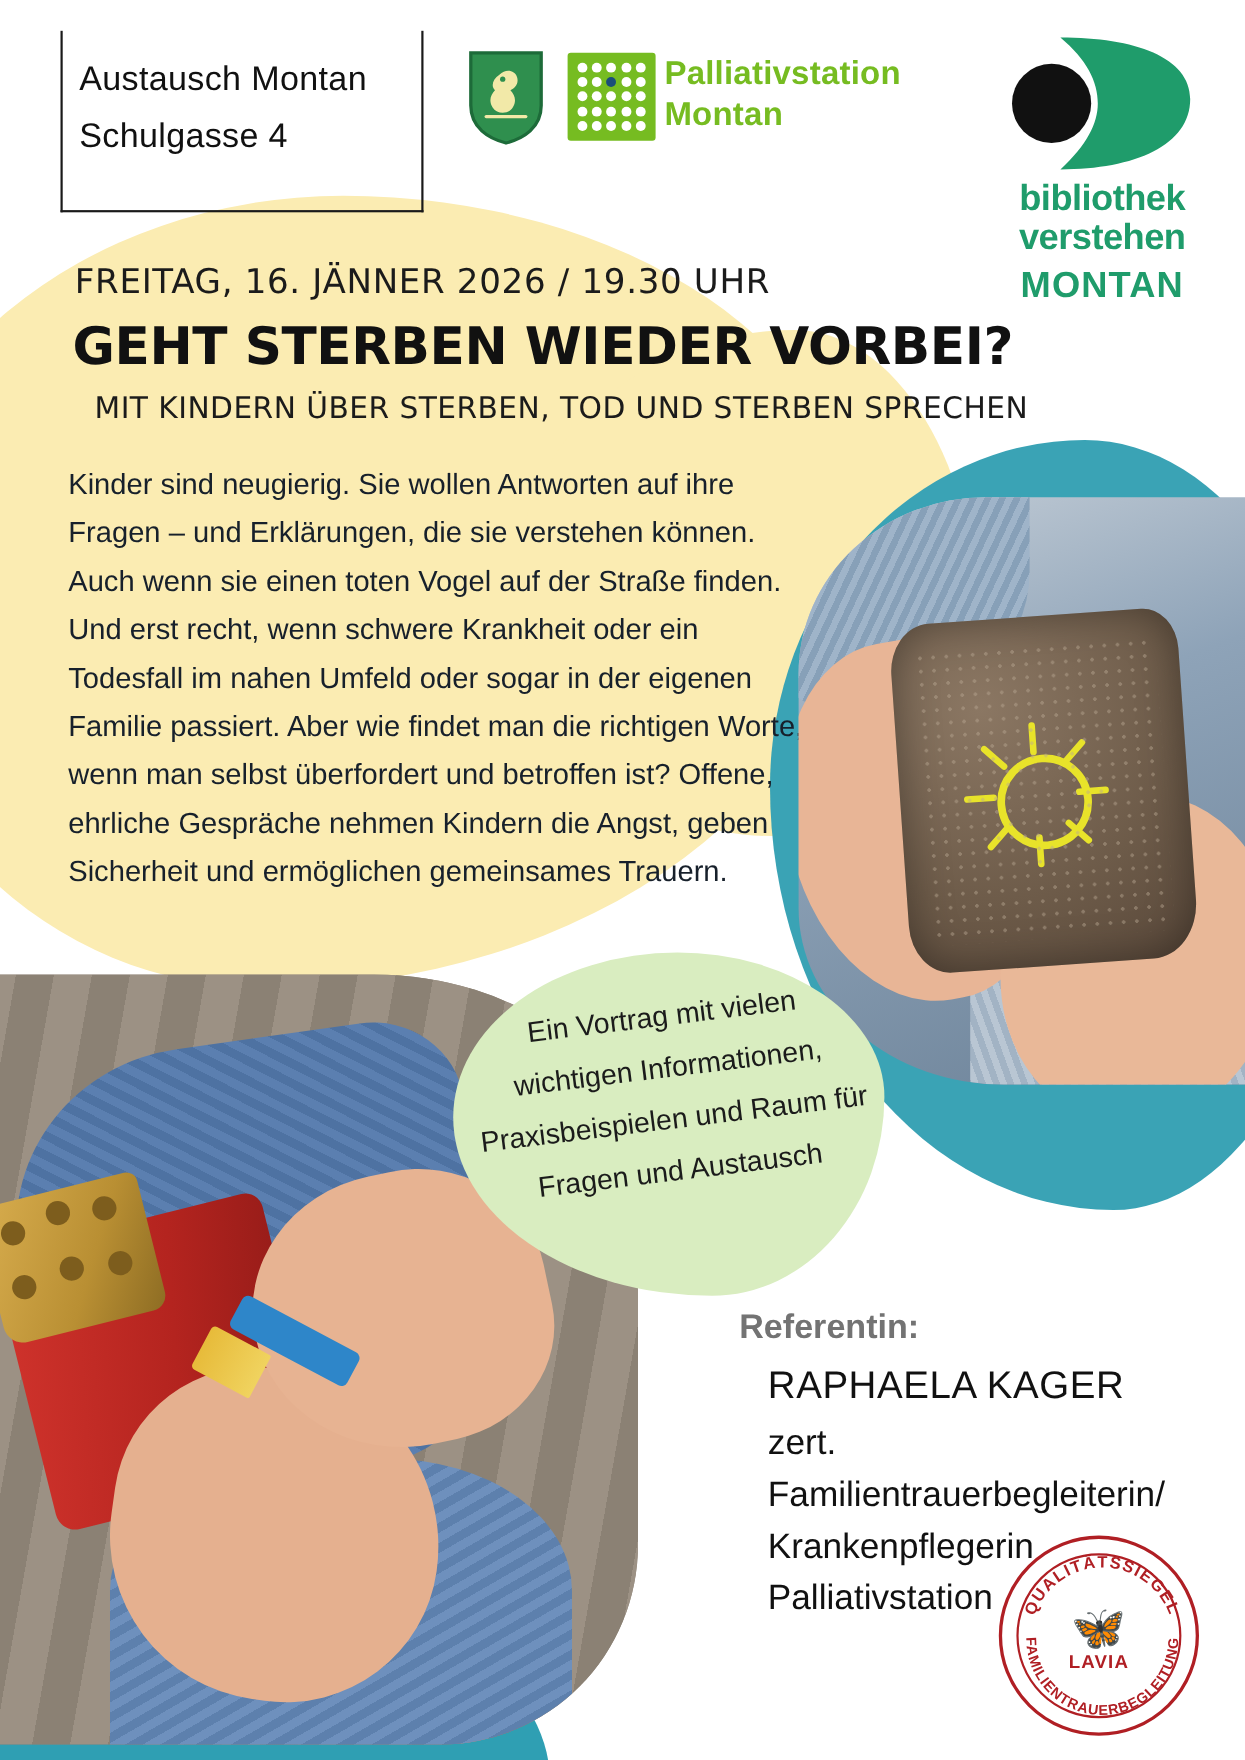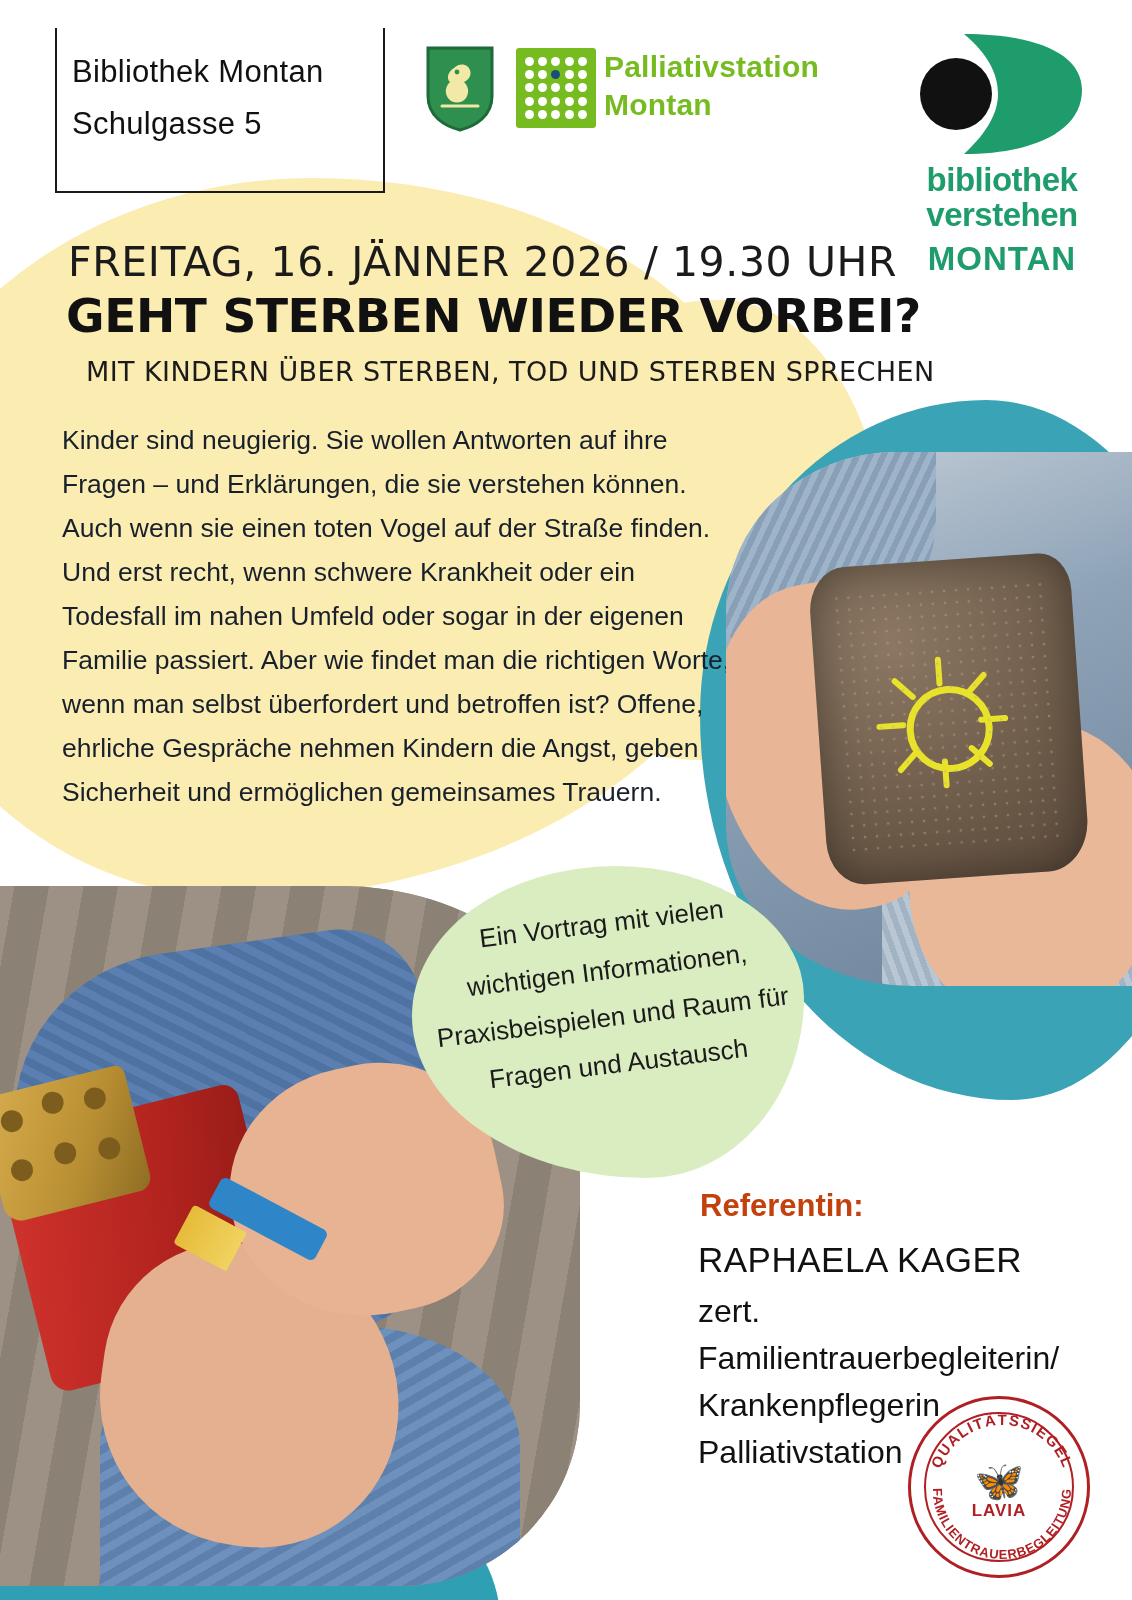--- a/index.html
+++ b/index.html
@@ -172,21 +172,21 @@
     font-weight: bold;
     color: #1f9c6b;
     letter-spacing: 1px;
   }
 
   
   .date-line {
     position: absolute;
     left: 68px;
     top: 238px;
-    font-size: 41px;
+    font-size: 31px;
     color: #1b1b1b;
     letter-spacing: 0.6px;
     font-family: "DejaVu Sans", sans-serif;
   }
   .main-title {
     position: absolute;
     left: 66px;
     top: 288px;
     font-size: 47px;
     font-weight: bold;
@@ -427,25 +427,25 @@
     width: 60px;
     height: 44px;
     background: linear-gradient(90deg, #e7bb3a, #f0d35f);
     border-radius: 4px 2px 2px 4px;
     transform: rotate(28deg);
   }
 
   
   .speaker-label {
     position: absolute;
-    left: 700px;
+    left: 672px;
     top: 1188px;
     font-size: 31px;
     font-weight: bold;
-    color: #c2410c;
+    color: #737373;
   }
   .speaker-name {
     position: absolute;
     left: 698px;
     top: 1240px;
     font-size: 35px;
     color: #111111;
     letter-spacing: 0.5px;
   }
   .speaker-role {
@@ -506,22 +506,22 @@
 
 <div id="poster">
 
   <div class="blob blob-yellow-top"></div>
   <div class="blob blob-yellow-right"></div>
   <div class="blob blob-teal-right"></div>
   <div class="blob blob-teal-bottom"></div>
 
   <div class="header-box"></div>
   <div class="header-box-lines">
-    <div>Bibliothek Montan</div><br>
-    <div>Schulgasse 5</div>
+    <div>Austausch Montan</div><br>
+    <div>Schulgasse 4</div>
   </div>
 
   <div class="crest">
     <svg width="72" height="88" viewBox="0 0 72 88">
       <path d="M4 4 H68 V52 C68 72 52 82 36 86 C20 82 4 72 4 52 Z" fill="#2f8f4e" stroke="#1d6b39" stroke-width="3"></path>
       <path d="M30 24 c6 -6 14 -4 16 2 c2 6 -2 10 -6 12 c4 4 6 10 2 16 c-4 6 -14 6 -18 0 c-4 -6 -2 -12 2 -16 c-4 -4 -2 -10 4 -14 z" fill="#f2e9a8"></path>
       <circle cx="33" cy="28" r="2.4" fill="#2f8f4e"></circle>
       <path d="M18 62 h36" stroke="#f2e9a8" stroke-width="3" stroke-linecap="round"></path>
     </svg>
   </div>

